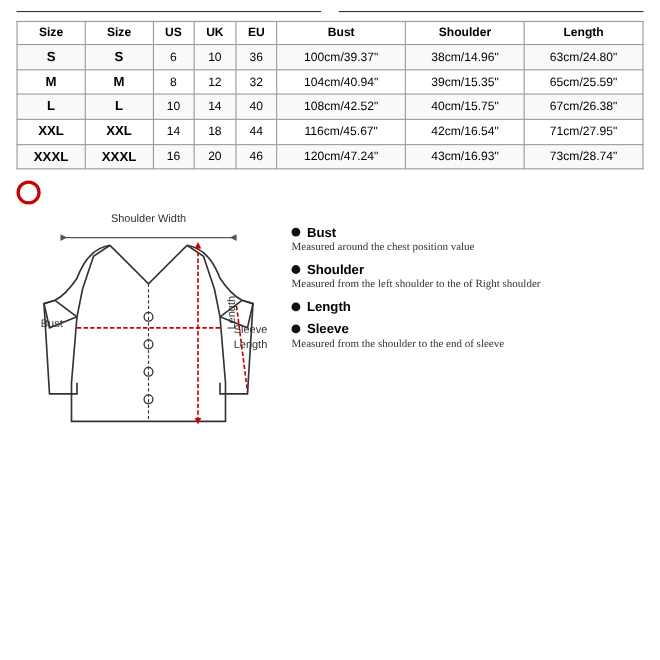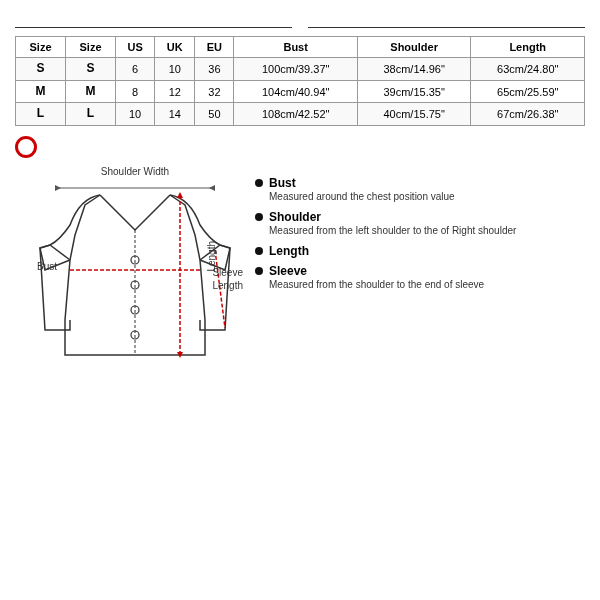--- a/index.html
+++ b/index.html
@@ -7,21 +7,21 @@
       width: 600px;
       height: 600px;
       background: #fff;
       font-family: Arial, sans-serif;
       font-size: 12px;
       overflow: hidden;
     }
     .page {
       width: 600px;
       height: 600px;
-      padding: 27px 15px;
+      padding: 10px 15px;
       display: flex;
       flex-direction: column;
     }
 
     
     .title-row {
       display: flex;
       align-items: center;
       justify-content: center;
       margin-bottom: 8px;
@@ -93,20 +93,21 @@
     }
     .how-to-title-text {
       font-size: 18px;
       font-weight: bold;
       color: #111;
     }
 
     .measure-section {
       display: flex;
       flex: 1;
+      gap: 10px;
     }
 
     
     .jacket-area {
       width: 240px;
       flex-shrink: 0;
       position: relative;
     }
     .jacket-svg-container {
       position: relative;
@@ -137,22 +138,22 @@
     .bullet-dot {
       width: 8px;
       height: 8px;
       border-radius: 50%;
       background: #111;
       flex-shrink: 0;
     }
     .measure-item-desc {
       font-size: 10px;
       color: #333;
-      margin-left: 14px;
       line-height: 1.4;
+      font-family: Liberation Serif, serif;
     }
 
     .shoulder-label {
       position: absolute;
       top: 0;
       left: 50%;
       transform: translateX(-50%);
       font-size: 10px;
       color: #333;
       white-space: nowrap;
@@ -201,24 +202,44 @@
           <td>32</td>
           <td>104cm/40.94"</td>
           <td>39cm/15.35"</td>
           <td>65cm/25.59"</td>
         </tr>
         <tr>
           <td>L</td>
           <td>L</td>
           <td>10</td>
           <td>14</td>
-          <td>50</td>
+          <td>40</td>
           <td>108cm/42.52"</td>
           <td>40cm/15.75"</td>
           <td>67cm/26.38"</td>
+        </tr>
+        <tr>
+          <td>XXL</td>
+          <td>XXL</td>
+          <td>14</td>
+          <td>18</td>
+          <td>44</td>
+          <td>116cm/45.67"</td>
+          <td>42cm/16.54"</td>
+          <td>71cm/27.95"</td>
+        </tr>
+        <tr>
+          <td>XXXL</td>
+          <td>XXXL</td>
+          <td>16</td>
+          <td>20</td>
+          <td>46</td>
+          <td>120cm/47.24"</td>
+          <td>43cm/16.93"</td>
+          <td>73cm/28.74"</td>
         </tr>
       </tbody>
   </table>
 
   <div class="note-text"></div>
 
   <div class="how-to-title">
     <div class="red-circle"></div>
     <span class="how-to-title-text"></span>
   </div>

